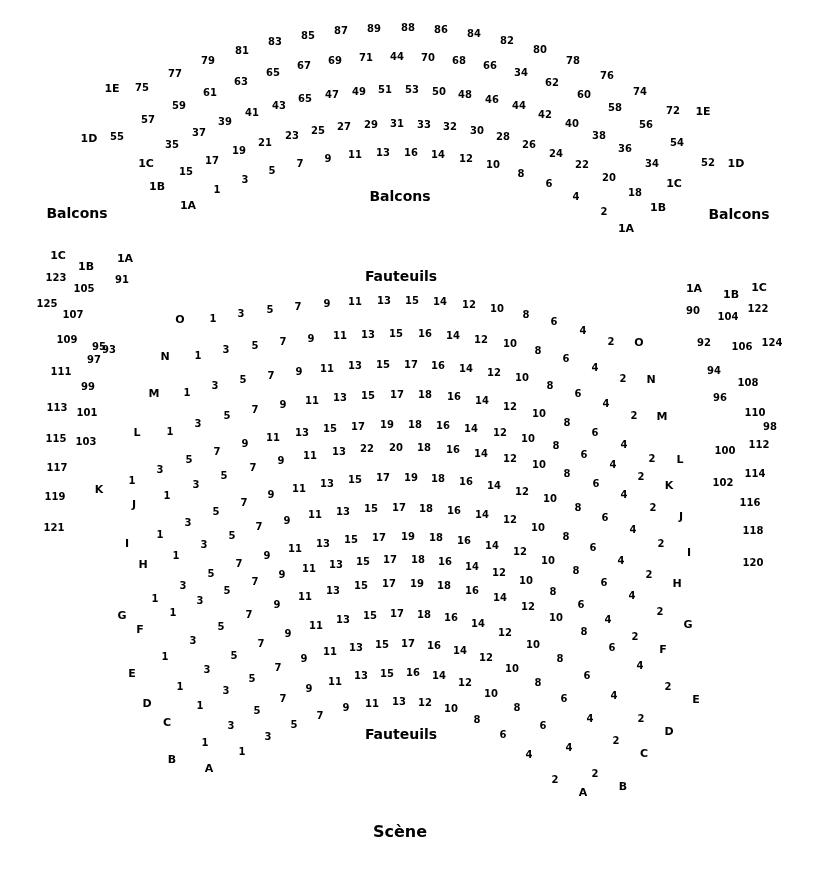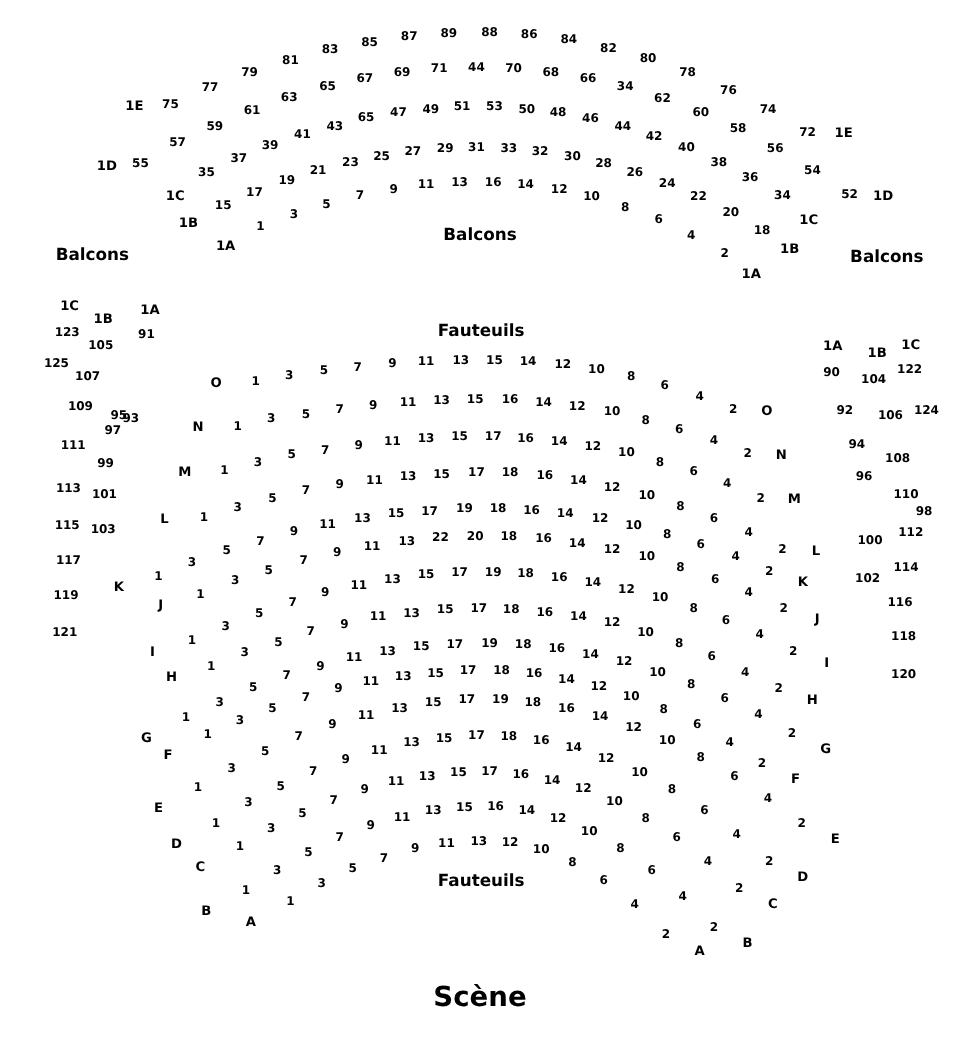--- a/index.html
+++ b/index.html
@@ -27,21 +27,21 @@
 </style>
 </head>
 <body>
 
 <div id="stage">
   <div class="title" style="left: 77px; top: 213px; font-size: 14px;">Balcons</div>
   <div class="title" style="left: 400px; top: 196px; font-size: 14px;">Balcons</div>
   <div class="title" style="left: 739px; top: 214px; font-size: 14px;">Balcons</div>
   <div class="title" style="left: 401px; top: 276px; font-size: 14px;">Fauteuils</div>
   <div class="title" style="left: 401px; top: 734px; font-size: 14px;">Fauteuils</div>
-  <div class="title" style="left: 400px; top: 832px; font-size: 23px;">Scène</div>
+  <div class="title" style="left: 400px; top: 832px; font-size: 16px;">Scène</div>
   <div id="seats-layer">
       <span class="letter" style="left: 112px; top: 88px;">1E</span>
       <span class="letter" style="left: 703px; top: 111px;">1E</span>
       <span class="seat" style="left: 142px; top: 88px;">75</span>
       <span class="seat" style="left: 175px; top: 74px;">77</span>
       <span class="seat" style="left: 208px; top: 61px;">79</span>
       <span class="seat" style="left: 242px; top: 51px;">81</span>
       <span class="seat" style="left: 275px; top: 42px;">83</span>
       <span class="seat" style="left: 308px; top: 36px;">85</span>
       <span class="seat" style="left: 341px; top: 31px;">87</span>

